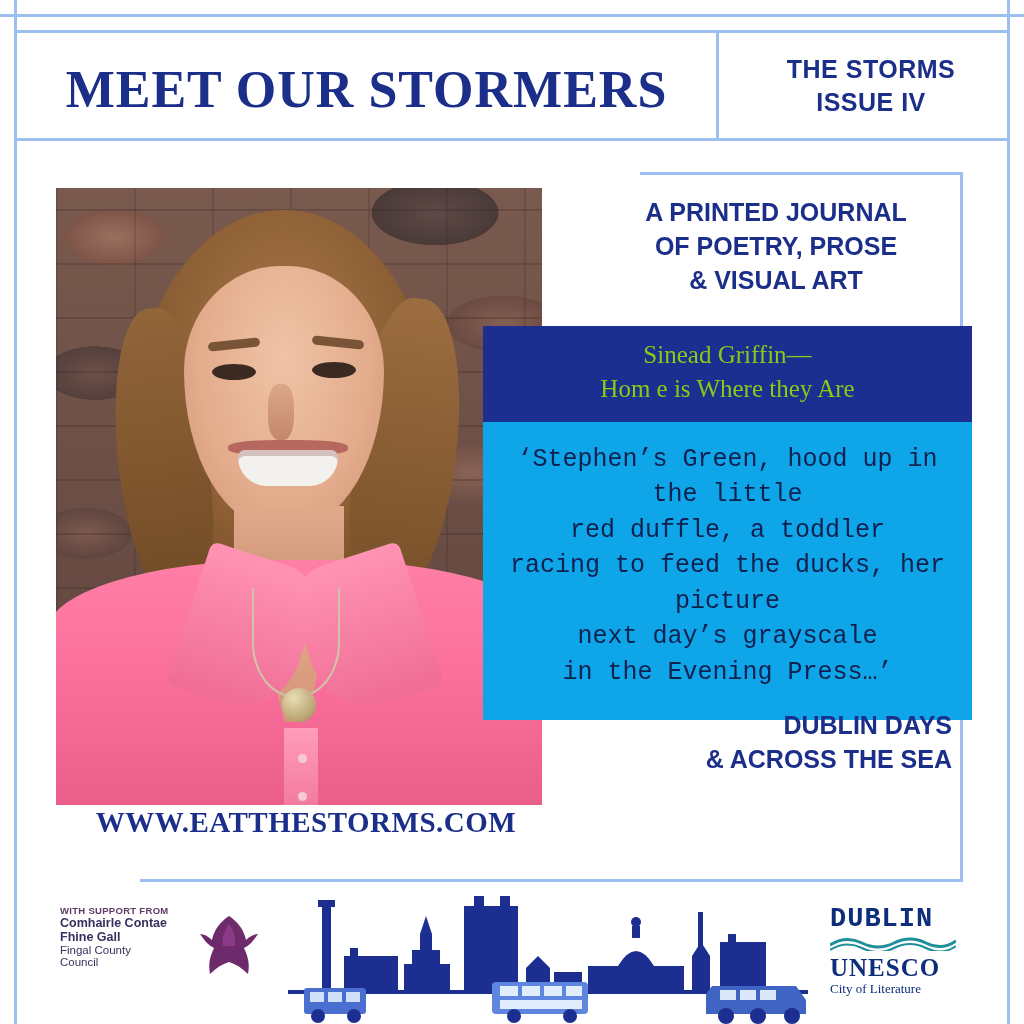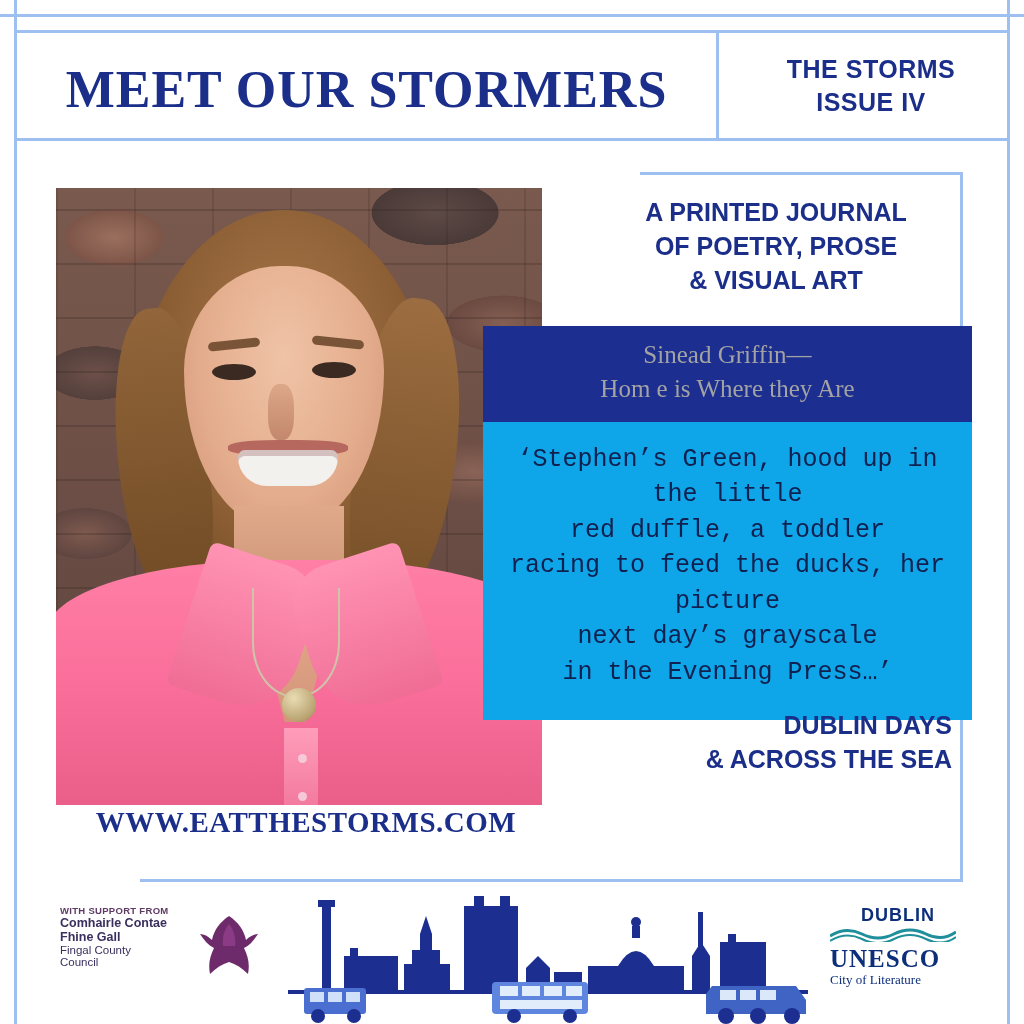--- a/index.html
+++ b/index.html
@@ -160,21 +160,21 @@
     text-align: center;
     color: #1b2f8a;
     font-weight: bold;
     font-size: 25px;
     line-height: 1.36;
   }
 
   
   .card { position: absolute; left: 483px; top: 326px; width: 489px; }
   .card-head {
-    background: #1c2f91; color: #a3a3a3;
+    background: #1c2f91; color: #84cc16;
     padding: 12px 18px 16px;
     text-align: center;
     font-family: "Liberation Serif", serif;
     font-size: 25px;
     line-height: 1.35;
   }
   .card-body {
     background: #0ea5e9; color: #10204f;
     padding: 20px 18px 30px;
     text-align: center;
@@ -211,21 +211,21 @@
   .support { position: absolute; left: 60px; top: 15px; width: 130px; color: #2b2f6b; }
   .support .small { font-size: 9.5px; font-weight: bold; letter-spacing: 0.3px; color: #5d3a63; }
   .support .l1, .support .l2 { font-size: 12.5px; font-weight: bold; color: #3a2f5e; }
   .support .l3, .support .l4 { font-size: 11.5px; color: #3a2f5e; }
 
   .fingal-bird { position: absolute; left: 196px; top: 22px; width: 66px; height: 70px; }
 
   .skyline { position: absolute; left: 288px; top: 0; width: 520px; height: 134px; }
 
   .unesco { position: absolute; left: 830px; top: 16px; width: 126px; color: #0d2e7a; }
-  .unesco .d { font-family: Liberation Sans, sans-serif; font-size: 18px; font-weight: bold; letter-spacing: 1px; line-height: 1; margin-left: 31px; }
+  .unesco .d { font-family: Liberation Mono, monospace; font-size: 27px; font-weight: bold; letter-spacing: 1px; line-height: 1; }
   .unesco .wave { height: 16px; margin: 2px 0 0; }
   .unesco .u { font-family: "Liberation Serif", serif; font-size: 25px; font-weight: bold; letter-spacing: 1px; line-height: 1.05; }
   .unesco .c { font-family: "Liberation Serif", serif; font-size: 13px; line-height: 1.2; }
 </style>
 </head>
 <body>
 
 <div class="frame-line rail-left"></div>
 <div class="frame-line rail-right"></div>
 <div class="frame-line rail-top"></div>

